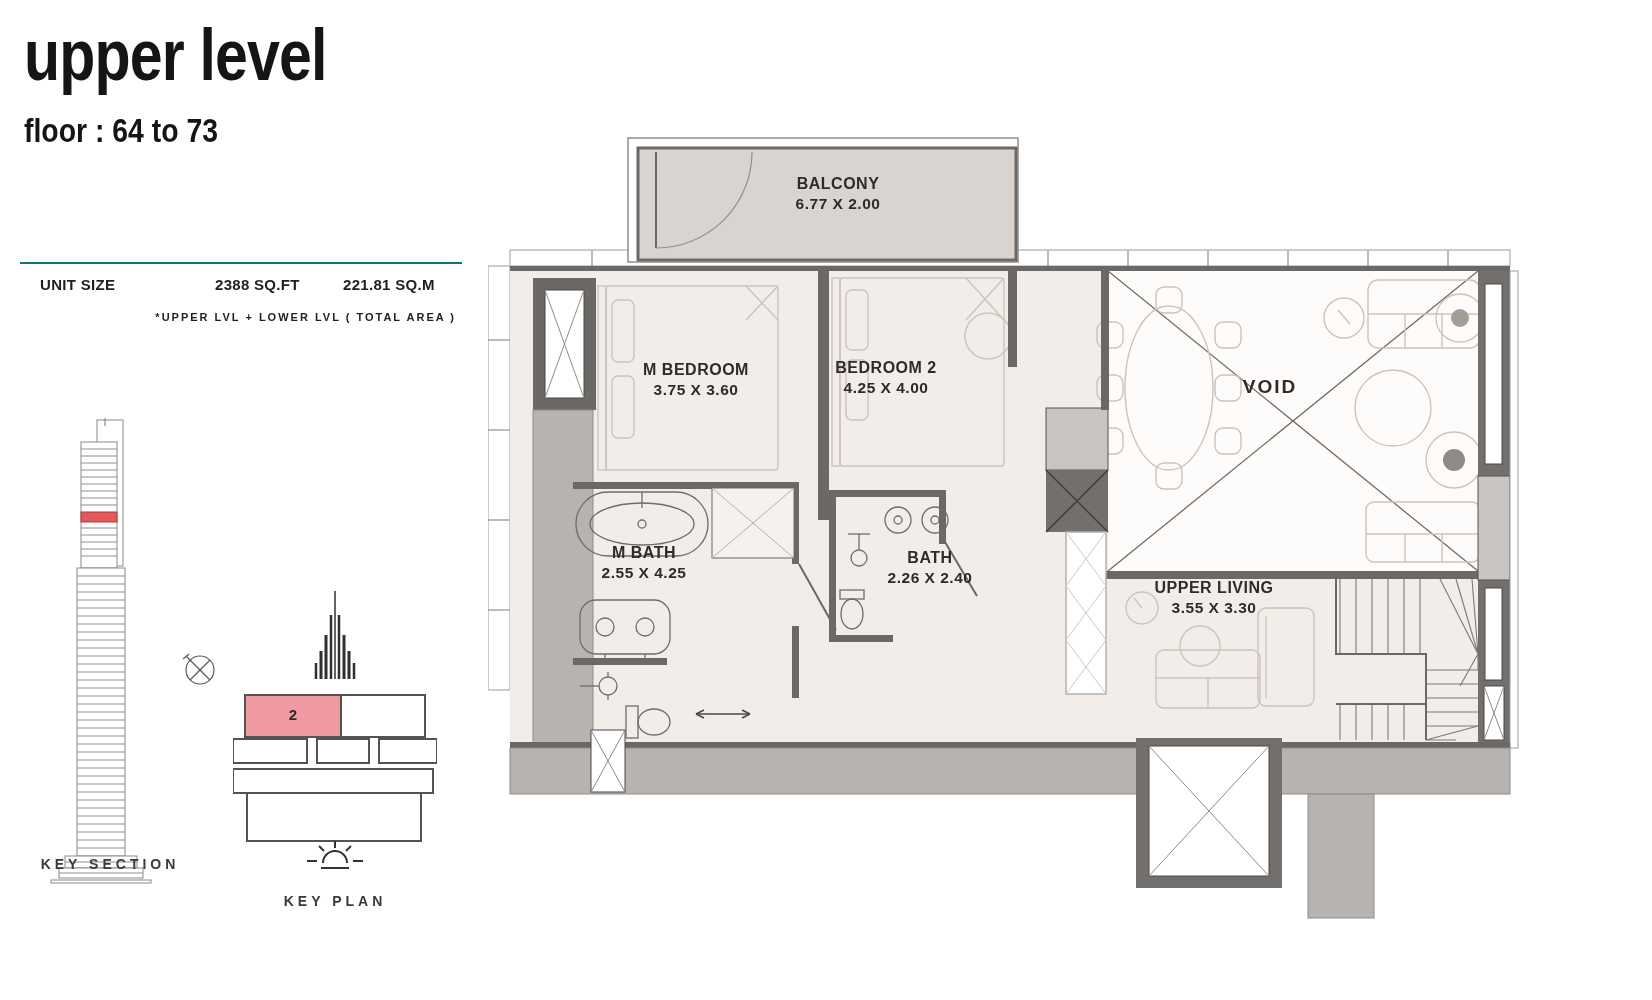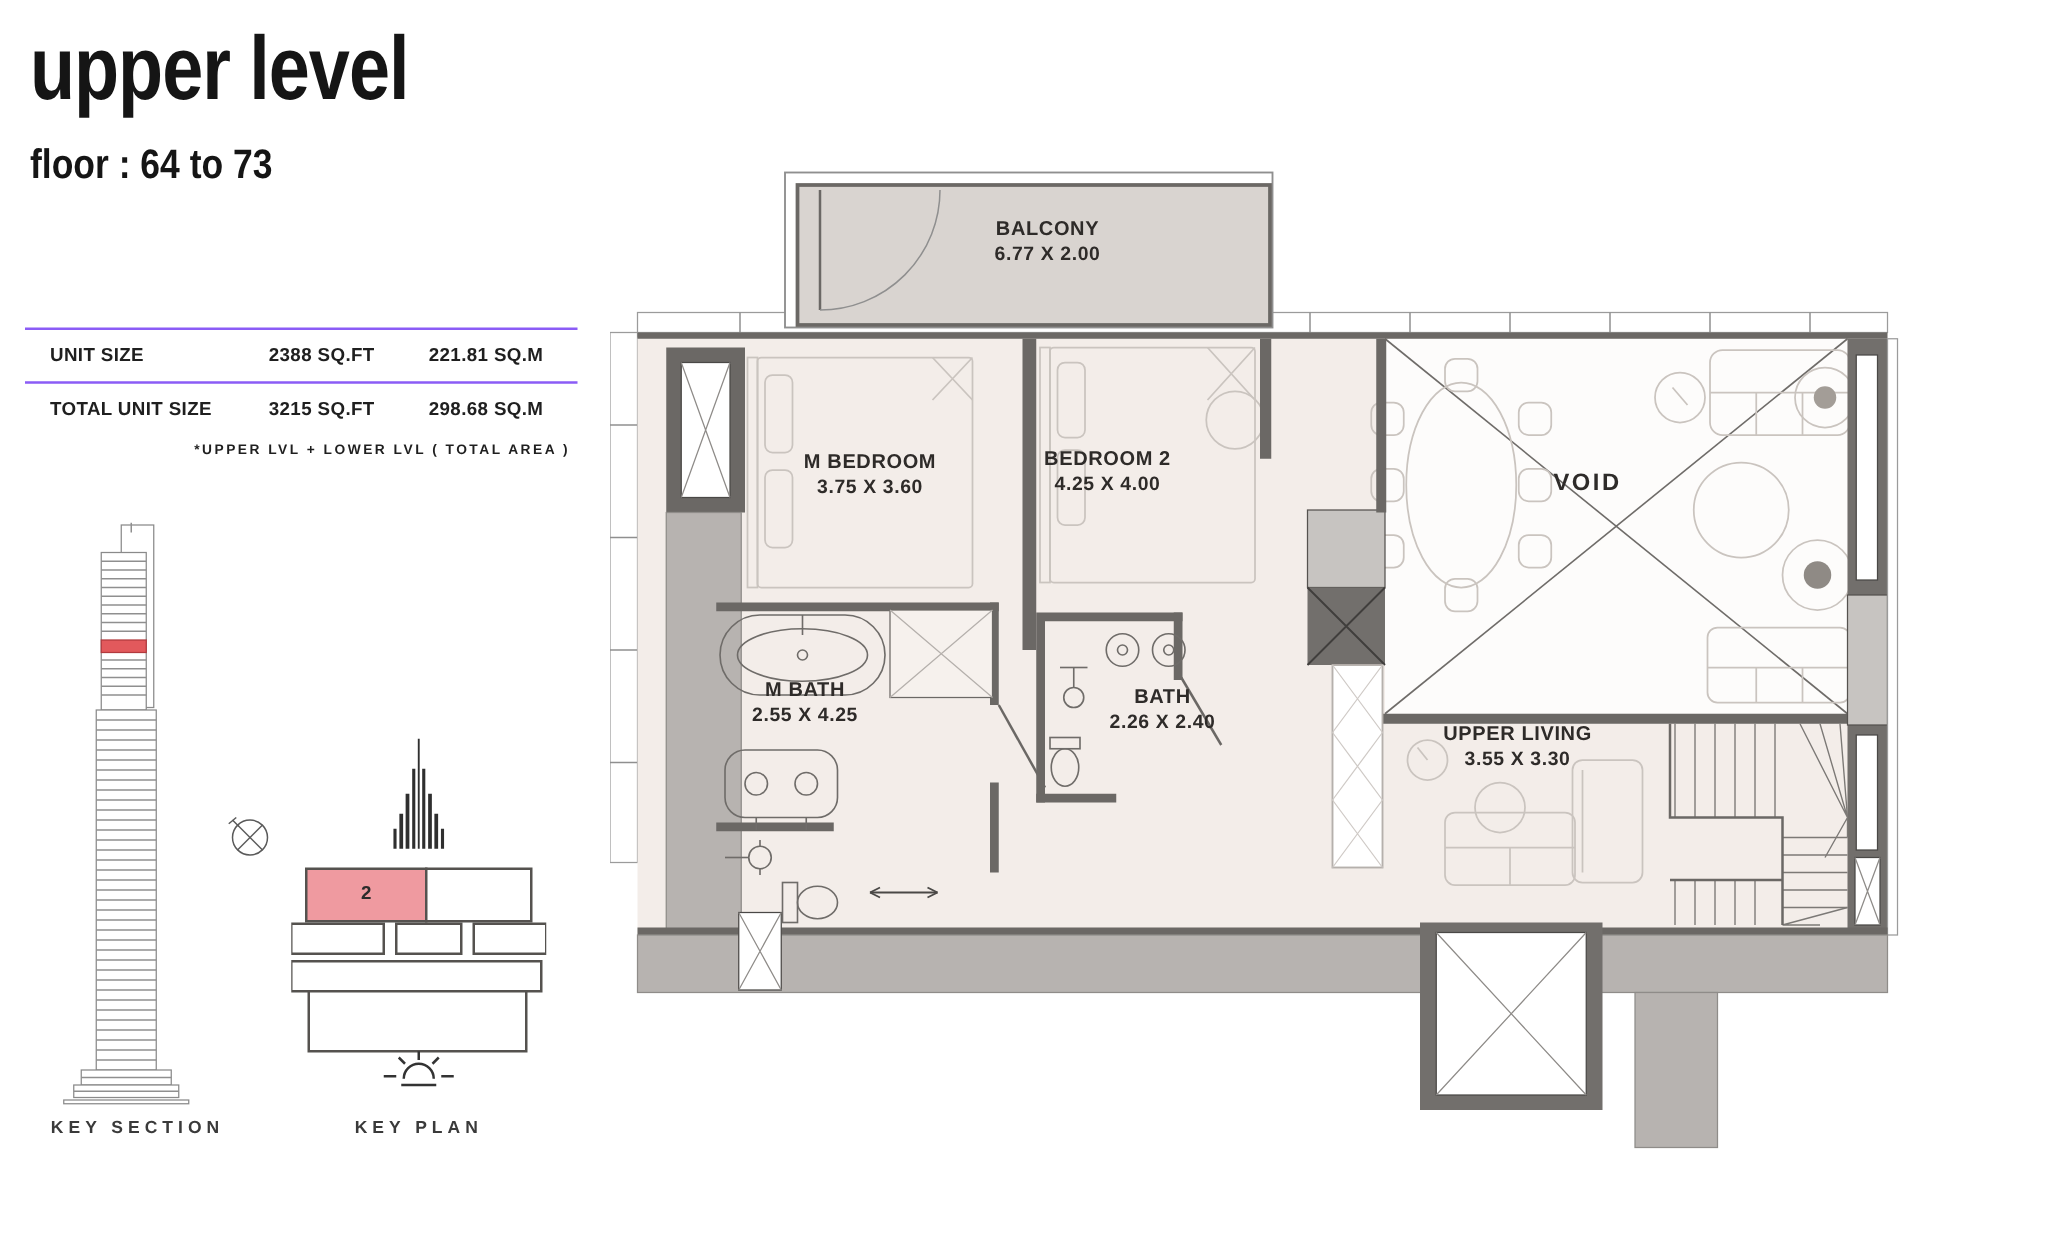--- a/index.html
+++ b/index.html
@@ -8,21 +8,21 @@
   .abs{position:absolute;}
 
   
   .title{left:24px;top:14px;font-size:72px;font-weight:700;letter-spacing:-1px;
          transform:scaleX(.82);transform-origin:left top;white-space:nowrap;color:#151515;}
   .subtitle{left:24px;top:112px;font-size:33px;font-weight:700;
          transform:scaleX(.86);transform-origin:left top;white-space:nowrap;color:#151515;}
 
   .size-table{left:20px;top:262px;width:442px;}
   .trow{display:grid;grid-template-columns:195px 128px 119px;align-items:center;
-        height:41px;border-top:2px solid #8b5cf6;font-size:15px;font-weight:700;color:#1f1f1f;}
+        height:41px;border-top:2px solid #0f766e;font-size:15px;font-weight:700;color:#1f1f1f;}
   .trow:last-of-type{border-bottom:2px solid #2a2a2a;}
   .trow .c1{padding-left:20px;letter-spacing:.3px;}
   .trow .c2,.trow .c3{letter-spacing:.3px;}
   .footnote{margin-top:6px;font-size:11px;font-weight:700;letter-spacing:2px;
             text-align:right;padding-right:6px;color:#1f1f1f;}
 
   .key-label{font-size:14px;font-weight:700;letter-spacing:4px;color:#3a3a3a;text-align:center;}
   .unit-num{font-size:15px;font-weight:700;color:#2b2b2b;text-align:center;}
 
   
@@ -51,25 +51,20 @@
 <body>
 
 <div class="abs title">upper level</div>
 <div class="abs subtitle">floor : 64 to 73</div>
 
 <div class="abs size-table">
   <div class="trow">
     <span class="c1">UNIT SIZE</span>
     <span class="c2">2388 SQ.FT</span>
     <span class="c3">221.81  SQ.M</span>
-  </div>
-  <div class="trow">
-    <span class="c1">TOTAL UNIT SIZE</span>
-    <span class="c2">3215 SQ.FT</span>
-    <span class="c3">298.68  SQ.M</span>
   </div>
   <div class="footnote">*UPPER  LVL + LOWER  LVL ( TOTAL AREA )</div>
 </div>
 
 <svg class="abs" style="left:45px;top:418px;" width="120" height="470" viewBox="0 0 120 470">
   <rect x="52" y="2" width="26" height="146" class="hatch"></rect>
   <line x1="60" y1="0" x2="60" y2="8" class="thin"></line>
   <g>
     <rect x="36" y="24" width="36" height="126" class="hatch"></rect>
     <g class="thin">
@@ -174,21 +169,21 @@
     <line x1="86" y1="263" x2="91" y2="268"></line>
     <line x1="118" y1="263" x2="113" y2="268"></line>
     <line x1="74" y1="278" x2="84" y2="278"></line>
     <line x1="120" y1="278" x2="130" y2="278"></line>
     <line x1="88" y1="285" x2="116" y2="285"></line>
   </g>
 </svg>
 
 <div class="abs unit-num" style="left:281px;top:706px;width:24px;">2</div>
 
-<div class="abs key-label" style="left:20px;top:893px;width:180px;">KEY SECTION</div>
+<div class="abs key-label" style="left:20px;top:856px;width:180px;">KEY SECTION</div>
 <div class="abs key-label" style="left:240px;top:893px;width:190px;">KEY PLAN</div>
 
 <div class="abs plan-wrap">
 <svg width="1164" height="815" viewBox="0 0 1164 815">
 
   <g>
     <rect x="0" y="136" width="22" height="424" class="win"></rect>
     <line x1="0" y1="210" x2="22" y2="210" class="thin"></line>
     <line x1="0" y1="300" x2="22" y2="300" class="thin"></line>
     <line x1="0" y1="390" x2="22" y2="390" class="thin"></line>

